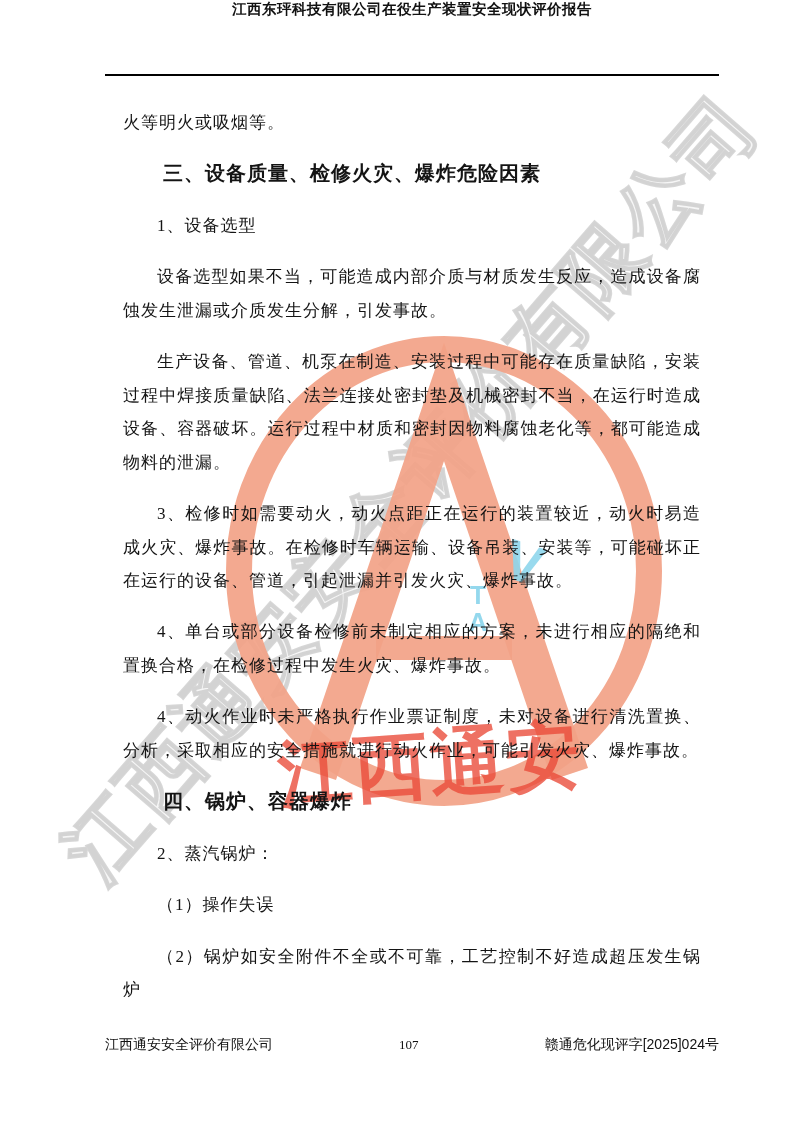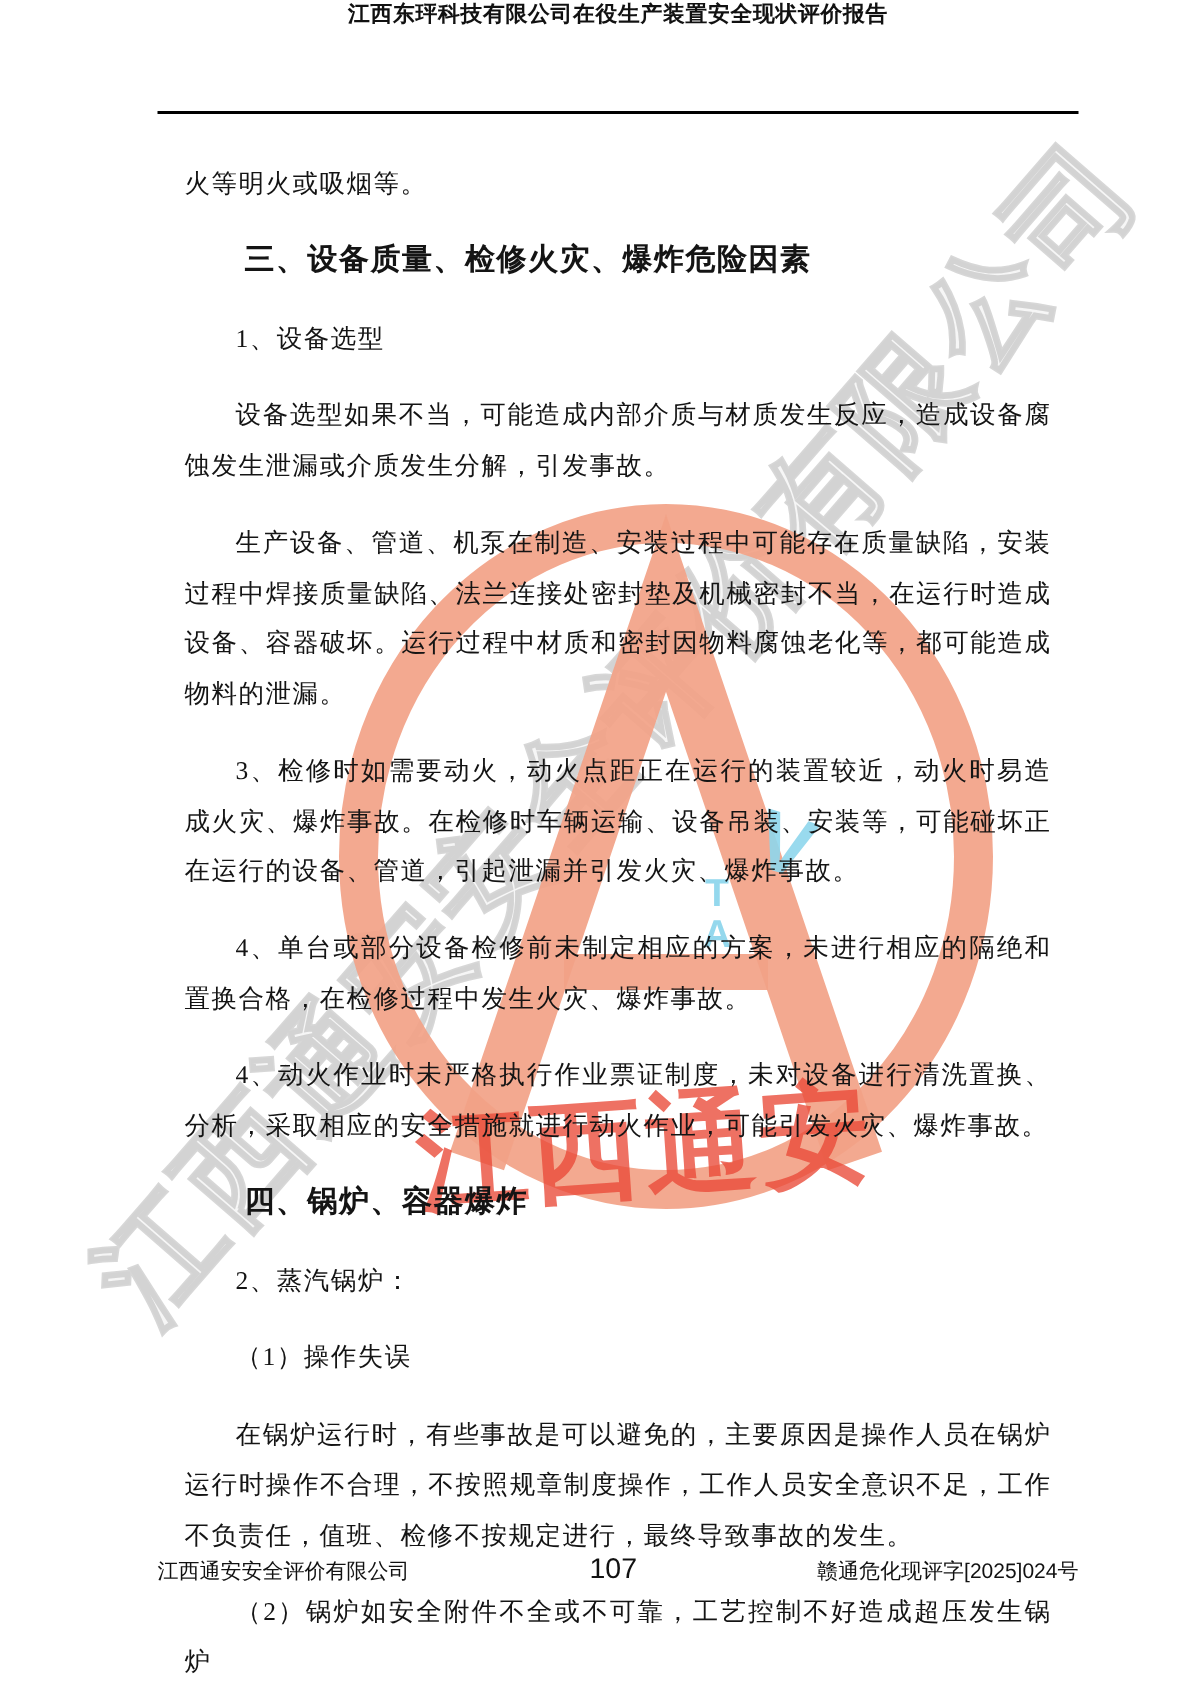--- a/index.html
+++ b/index.html
@@ -87,22 +87,22 @@
   
   .footer {
     position:absolute; left:105px; top:1036px;
     width:614px;
     display:flex; justify-content:space-between; align-items:baseline;
     font-family:"Liberation Sans","DejaVu Sans",sans-serif;
     font-size:14px; color:#111;
     z-index:5;
   }
   .footer .page-num {
-    font-family:Liberation Sans, sans-serif;
-    font-size:19px;
+    font-family:Liberation Serif, serif;
+    font-size:13px;
   }
 </style>
 </head>
 <body>
 
 <div class="page">
 
   <div class="wm-diagonal">江西通安安全评价有限公司</div>
 
   <svg class="wm-logo" viewBox="0 0 452 478" aria-hidden="true">
@@ -125,21 +125,20 @@
       <h3 class="heading">三、设备质量、检修火灾、爆炸危险因素</h3>
       <p class="para">1、设备选型</p>
       <p class="para">设备选型如果不当，可能造成内部介质与材质发生反应，造成设备腐蚀发生泄漏或介质发生分解，引发事故。</p>
       <p class="para">生产设备、管道、机泵在制造、安装过程中可能存在质量缺陷，安装过程中焊接质量缺陷、法兰连接处密封垫及机械密封不当，在运行时造成设备、容器破坏。运行过程中材质和密封因物料腐蚀老化等，都可能造成物料的泄漏。</p>
       <p class="para">3、检修时如需要动火，动火点距正在运行的装置较近，动火时易造成火灾、爆炸事故。在检修时车辆运输、设备吊装、安装等，可能碰坏正在运行的设备、管道，引起泄漏并引发火灾、爆炸事故。</p>
       <p class="para">4、单台或部分设备检修前未制定相应的方案，未进行相应的隔绝和置换合格，在检修过程中发生火灾、爆炸事故。</p>
       <p class="para">4、动火作业时未严格执行作业票证制度，未对设备进行清洗置换、分析，采取相应的安全措施就进行动火作业，可能引发火灾、爆炸事故。</p>
       <h3 class="heading">四、锅炉、容器爆炸</h3>
       <p class="para">2、蒸汽锅炉：</p>
       <p class="para">（1）操作失误</p>
-      <p class="para">在锅炉运行时，有些事故是可以避免的，主要原因是操作人员在锅炉运行时操作不合理，不按照规章制度操作，工作人员安全意识不足，工作不负责任，值班、检修不按规定进行，最终导致事故的发生。</p>
       <p class="para">（2）锅炉如安全附件不全或不可靠，工艺控制不好造成超压发生锅炉</p>
     </div>
 
   <div class="footer">
     <div>江西通安安全评价有限公司</div>
     <div class="page-num">107</div>
     <div>赣通危化现评字[2025]024号</div>
   </div>
 
 </div>

